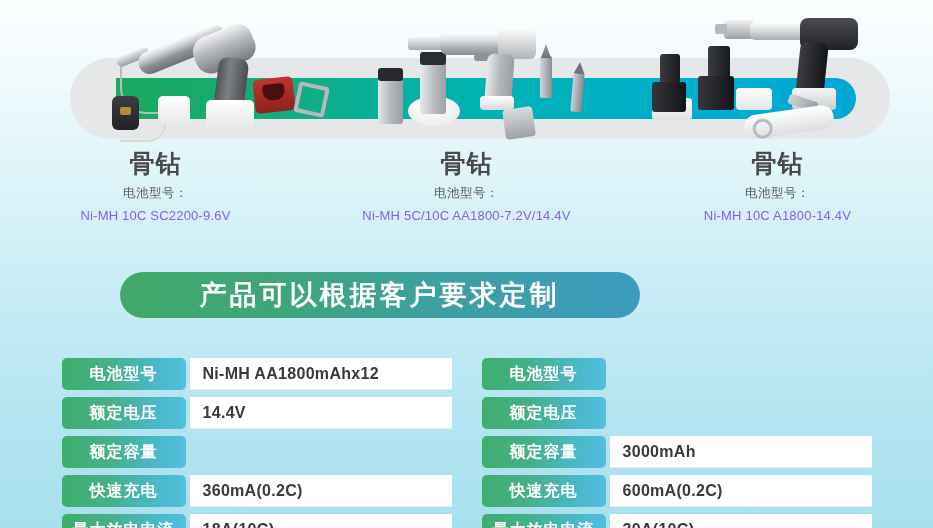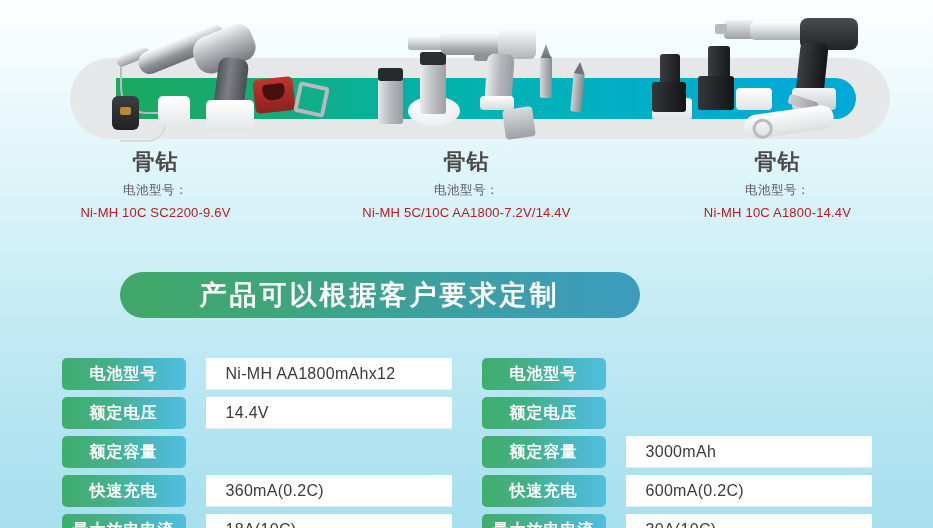--- a/index.html
+++ b/index.html
@@ -307,35 +307,35 @@
 
   
   .captions {
     position: absolute;
     left: 0; top: 148px;
     width: 933px;
     display: flex;
   }
   .caption { flex: 1; text-align: center; }
   .caption-title {
-    font-size: 22px;
+    font-size: 25px;
     font-weight: bold;
     color: #4a4a4a;
     letter-spacing: 1px;
     line-height: 1.25;
   }
   .caption-sub {
     font-size: 12.5px;
     color: #5a5a5a;
     margin-top: 6px;
     letter-spacing: 0.5px;
   }
   .caption-model {
     font-size: 13px;
-    color: #b91c1c;
+    color: #8b5cf6;
     margin-top: 6px;
     letter-spacing: 0.2px;
   }
 
   
   .headline-wrap {
     position: absolute;
     left: 0; top: 272px;
     width: 759px;
     display: flex;
@@ -391,26 +391,26 @@
     justify-content: center;
     flex: none;
   }
 
   .spec-value {
     flex: 1;
     background: #ffffff;
     border-bottom: 1px solid #e9eced;
     color: #3a3a3a;
     font-size: 16px;
-    font-weight: normal;
+    font-weight: bold;
     display: flex;
     align-items: center;
-    padding-left: 20px;
+    padding-left: 13px;
     letter-spacing: 0.3px;
-    margin-left: 20px;
+    margin-left: 4px;
   }
 </style>
 </head>
 <body>
 
 <div class="showcase">
 
   <div class="capsule"></div>
   <div class="strip"></div>
 

